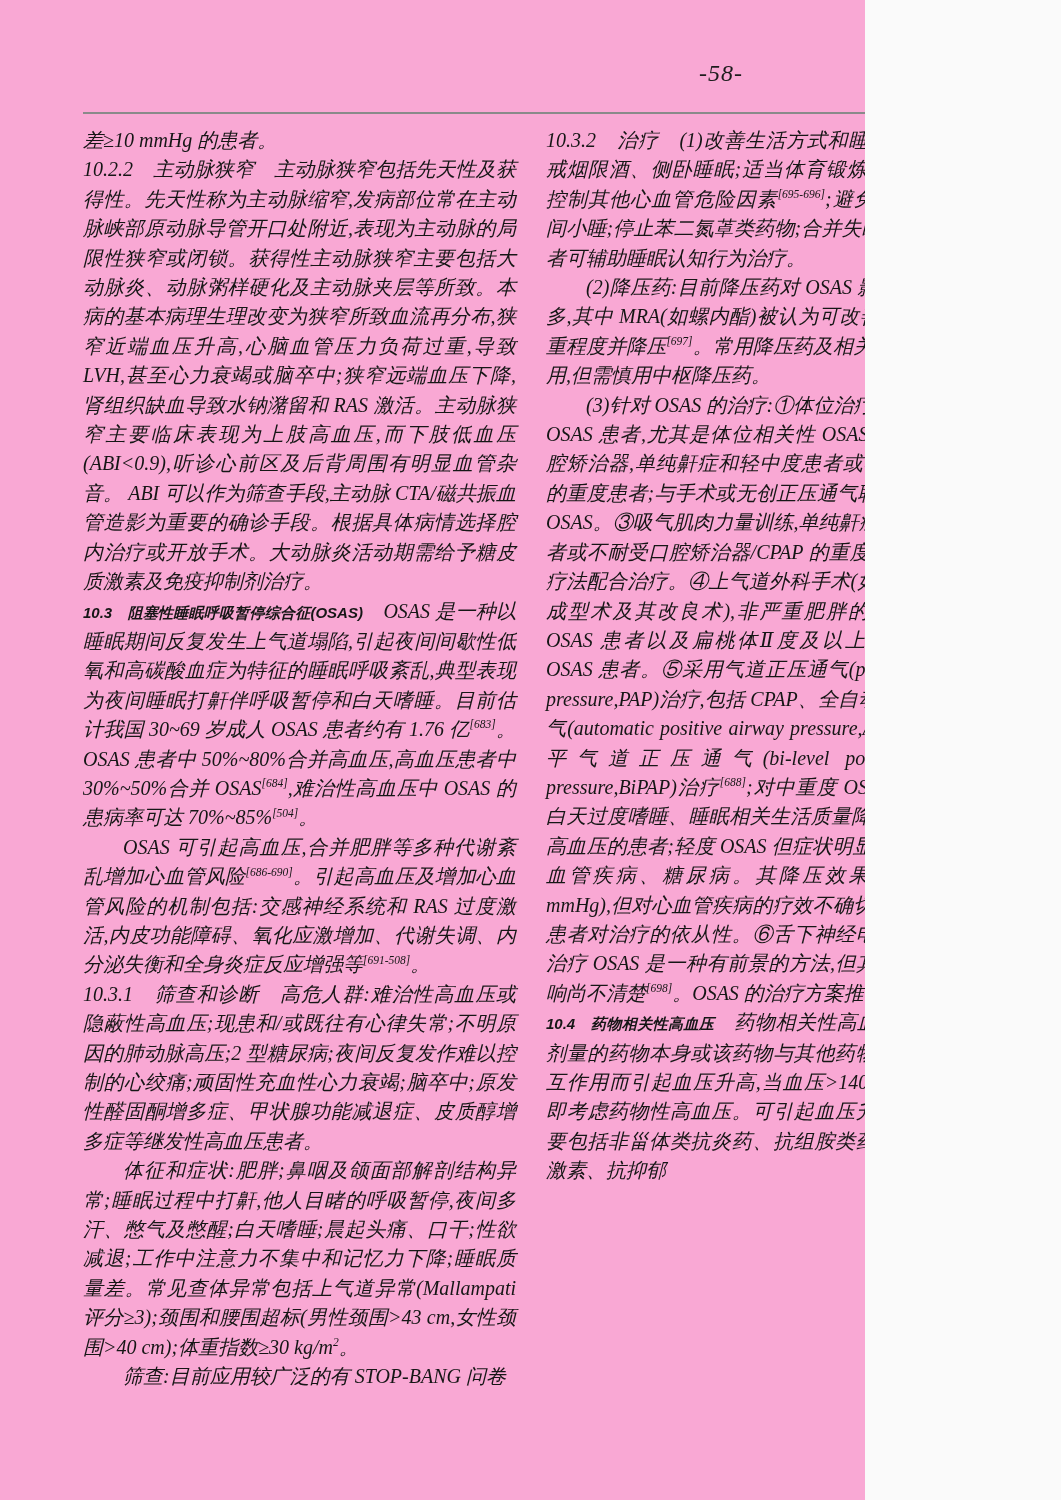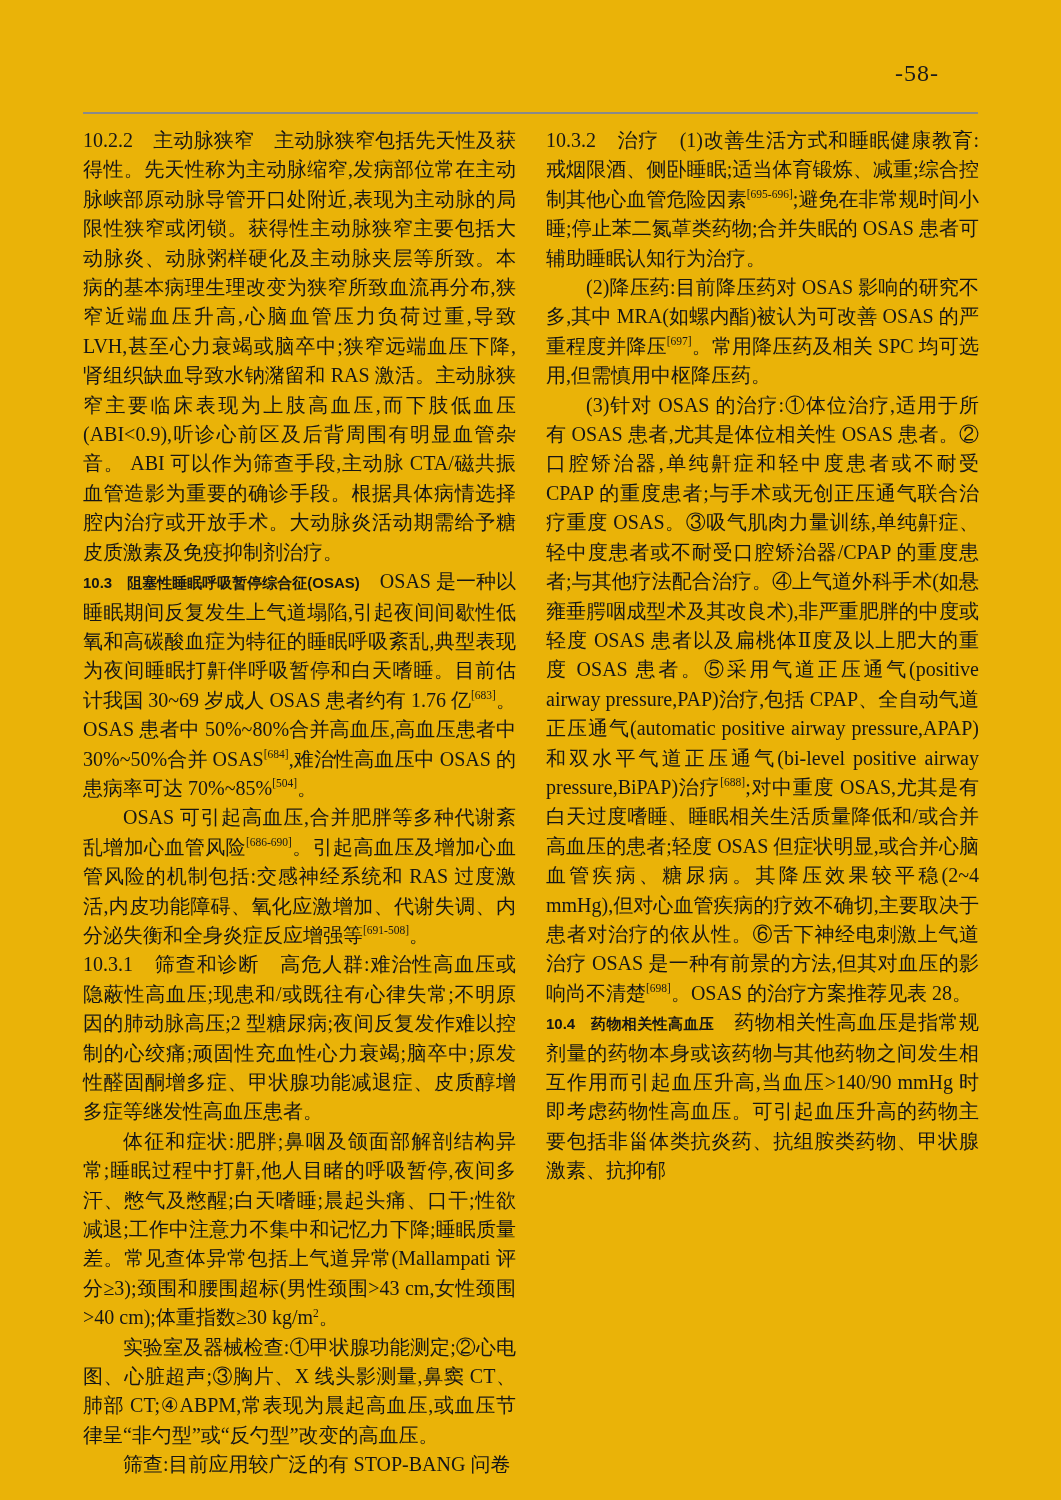--- a/index.html
+++ b/index.html
@@ -2,26 +2,27 @@
 <html><head>
 <meta charset="utf-8">
 <style>
   html, body {
     margin: 0;
     padding: 0;
     background: #fafafa;
   }
   .page {
     position: relative;
-    width: 1061px;
+    width: 865px;
     height: 1500px;
-    background: #eab308;
+    background: #f9a8d4;
     overflow: hidden;
     font-family: "Liberation Serif", "DejaVu Serif", serif;
     color: #161616;
+    font-style: italic;
   }
   .page-number {
     position: absolute;
     top: 60px;
     right: 122px;
     font-size: 24px;
     letter-spacing: 1px;
     color: #1c1c1c;
   }
   .header-rule {
@@ -63,26 +64,26 @@
 </style>
 </head>
 <body>
 
 <div class="page">
 
   <div class="page-number">-58-</div>
   <div class="header-rule"></div>
 
   <div class="column column-left">
+    <p><span>差≥10 mmHg 的患者。</span></p>
     <p><span>10.2.2　主动脉狭窄　主动脉狭窄包括先天性及获得性。先天性称为主动脉缩窄,发病部位常在主动脉峡部原动脉导管开口处附近,表现为主动脉的局限性狭窄或闭锁。获得性主动脉狭窄主要包括大动脉炎、动脉粥样硬化及主动脉夹层等所致。本病的基本病理生理改变为狭窄所致血流再分布,狭窄近端血压升高,心脑血管压力负荷过重,导致 LVH,甚至心力衰竭或脑卒中;狭窄远端血压下降,肾组织缺血导致水钠潴留和 RAS 激活。主动脉狭窄主要临床表现为上肢高血压,而下肢低血压(ABI&lt;0.9),听诊心前区及后背周围有明显血管杂音。 ABI 可以作为筛查手段,主动脉 CTA/磁共振血管造影为重要的确诊手段。根据具体病情选择腔内治疗或开放手术。大动脉炎活动期需给予糖皮质激素及免疫抑制剂治疗。</span></p>
     <p><span class="heading-seg">10.3　阻塞性睡眠呼吸暂停综合征(OSAS)</span><span>　OSAS 是一种以睡眠期间反复发生上气道塌陷,引起夜间间歇性低氧和高碳酸血症为特征的睡眠呼吸紊乱,典型表现为夜间睡眠打鼾伴呼吸暂停和白天嗜睡。目前估计我国 30~69 岁成人 OSAS 患者约有 1.76 亿</span><sup>[683]</sup><span>。OSAS 患者中 50%~80%合并高血压,高血压患者中 30%~50%合并 OSAS</span><sup>[684]</sup><span>,难治性高血压中 OSAS 的患病率可达 70%~85%</span><sup>[504]</sup><span>。</span></p>
     <p class="indent"><span>OSAS 可引起高血压,合并肥胖等多种代谢紊乱增加心血管风险</span><sup>[686-690]</sup><span>。引起高血压及增加心血管风险的机制包括:交感神经系统和 RAS 过度激活,内皮功能障碍、氧化应激增加、代谢失调、内分泌失衡和全身炎症反应增强等</span><sup>[691-508]</sup><span>。</span></p>
     <p><span>10.3.1　筛查和诊断　高危人群:难治性高血压或隐蔽性高血压;现患和/或既往有心律失常;不明原因的肺动脉高压;2 型糖尿病;夜间反复发作难以控制的心绞痛;顽固性充血性心力衰竭;脑卒中;原发性醛固酮增多症、甲状腺功能减退症、皮质醇增多症等继发性高血压患者。</span></p>
     <p class="indent"><span>体征和症状:肥胖;鼻咽及颌面部解剖结构异常;睡眠过程中打鼾,他人目睹的呼吸暂停,夜间多汗、憋气及憋醒;白天嗜睡;晨起头痛、口干;性欲减退;工作中注意力不集中和记忆力下降;睡眠质量差。常见查体异常包括上气道异常(Mallampati 评分≥3);颈围和腰围超标(男性颈围&gt;43 cm,女性颈围&gt;40 cm);体重指数≥30 kg/m</span><sup>2</sup><span>。</span></p>
-    <p class="indent"><span>实验室及器械检查:①甲状腺功能测定;②心电图、心脏超声;③胸片、X 线头影测量,鼻窦 CT、肺部 CT;④ABPM,常表现为晨起高血压,或血压节律呈“非勺型”或“反勺型”改变的高血压。</span></p>
     <p class="indent"><span>筛查:目前应用较广泛的有 STOP-BANG 问卷</span></p>
   </div>
 
   <div class="column column-right">
     <p><span>10.3.2　治疗　(1)改善生活方式和睡眠健康教育:戒烟限酒、侧卧睡眠;适当体育锻炼、减重;综合控制其他心血管危险因素</span><sup>[695-696]</sup><span>;避免在非常规时间小睡;停止苯二氮䓬类药物;合并失眠的 OSAS 患者可辅助睡眠认知行为治疗。</span></p>
     <p class="indent"><span>(2)降压药:目前降压药对 OSAS 影响的研究不多,其中 MRA(如螺内酯)被认为可改善 OSAS 的严重程度并降压</span><sup>[697]</sup><span>。常用降压药及相关 SPC 均可选用,但需慎用中枢降压药。</span></p>
     <p class="indent"><span>(3)针对 OSAS 的治疗:①体位治疗,适用于所有 OSAS 患者,尤其是体位相关性 OSAS 患者。②口腔矫治器,单纯鼾症和轻中度患者或不耐受 CPAP 的重度患者;与手术或无创正压通气联合治疗重度 OSAS。③吸气肌肉力量训练,单纯鼾症、轻中度患者或不耐受口腔矫治器/CPAP 的重度患者;与其他疗法配合治疗。④上气道外科手术(如悬雍垂腭咽成型术及其改良术),非严重肥胖的中度或轻度 OSAS 患者以及扁桃体Ⅱ度及以上肥大的重度 OSAS 患者。⑤采用气道正压通气(positive airway pressure,PAP)治疗,包括 CPAP、全自动气道正压通气(automatic positive airway pressure,APAP)和双水平气道正压通气(bi-level positive airway pressure,BiPAP)治疗</span><sup>[688]</sup><span>;对中重度 OSAS,尤其是有白天过度嗜睡、睡眠相关生活质量降低和/或合并高血压的患者;轻度 OSAS 但症状明显,或合并心脑血管疾病、糖尿病。其降压效果较平稳(2~4 mmHg),但对心血管疾病的疗效不确切,主要取决于患者对治疗的依从性。⑥舌下神经电刺激上气道治疗 OSAS 是一种有前景的方法,但其对血压的影响尚不清楚</span><sup>[698]</sup><span>。OSAS 的治疗方案推荐见表 28。</span></p>
     <p><span class="heading-seg">10.4　药物相关性高血压</span><span>　药物相关性高血压是指常规剂量的药物本身或该药物与其他药物之间发生相互作用而引起血压升高,当血压&gt;140/90 mmHg 时即考虑药物性高血压。可引起血压升高的药物主要包括非甾体类抗炎药、抗组胺类药物、甲状腺激素、抗抑郁</span></p>
   </div>
 

